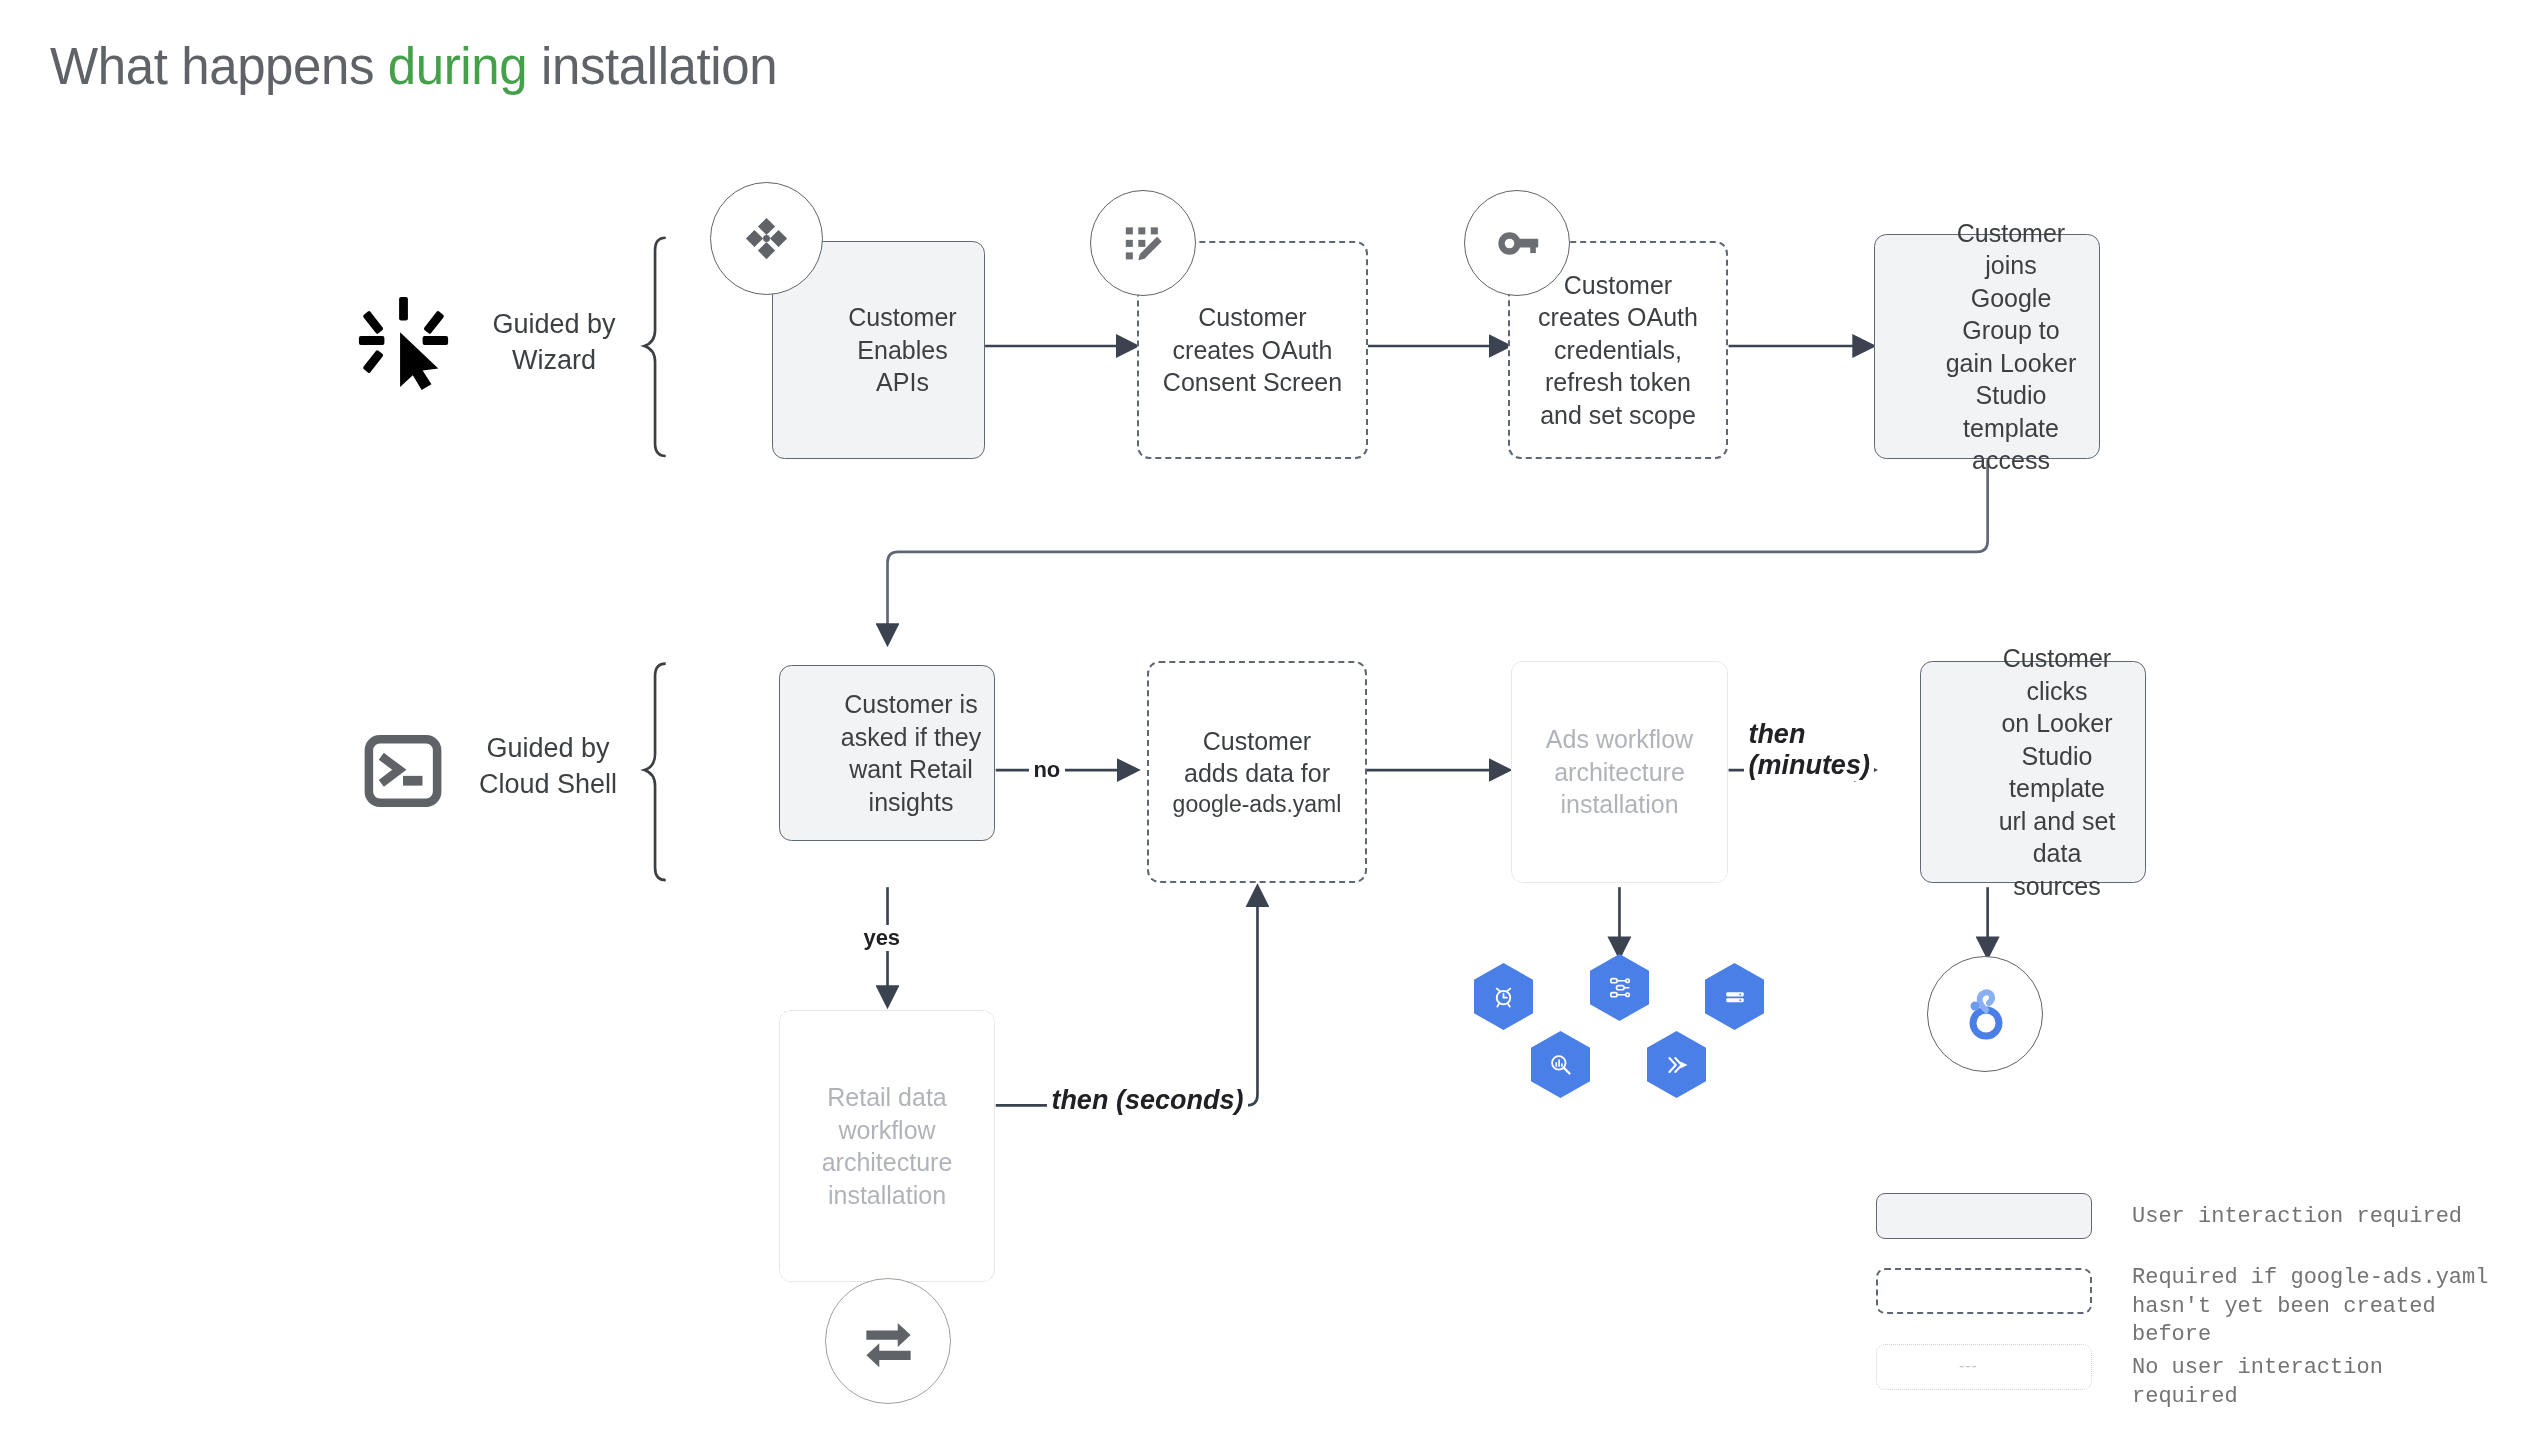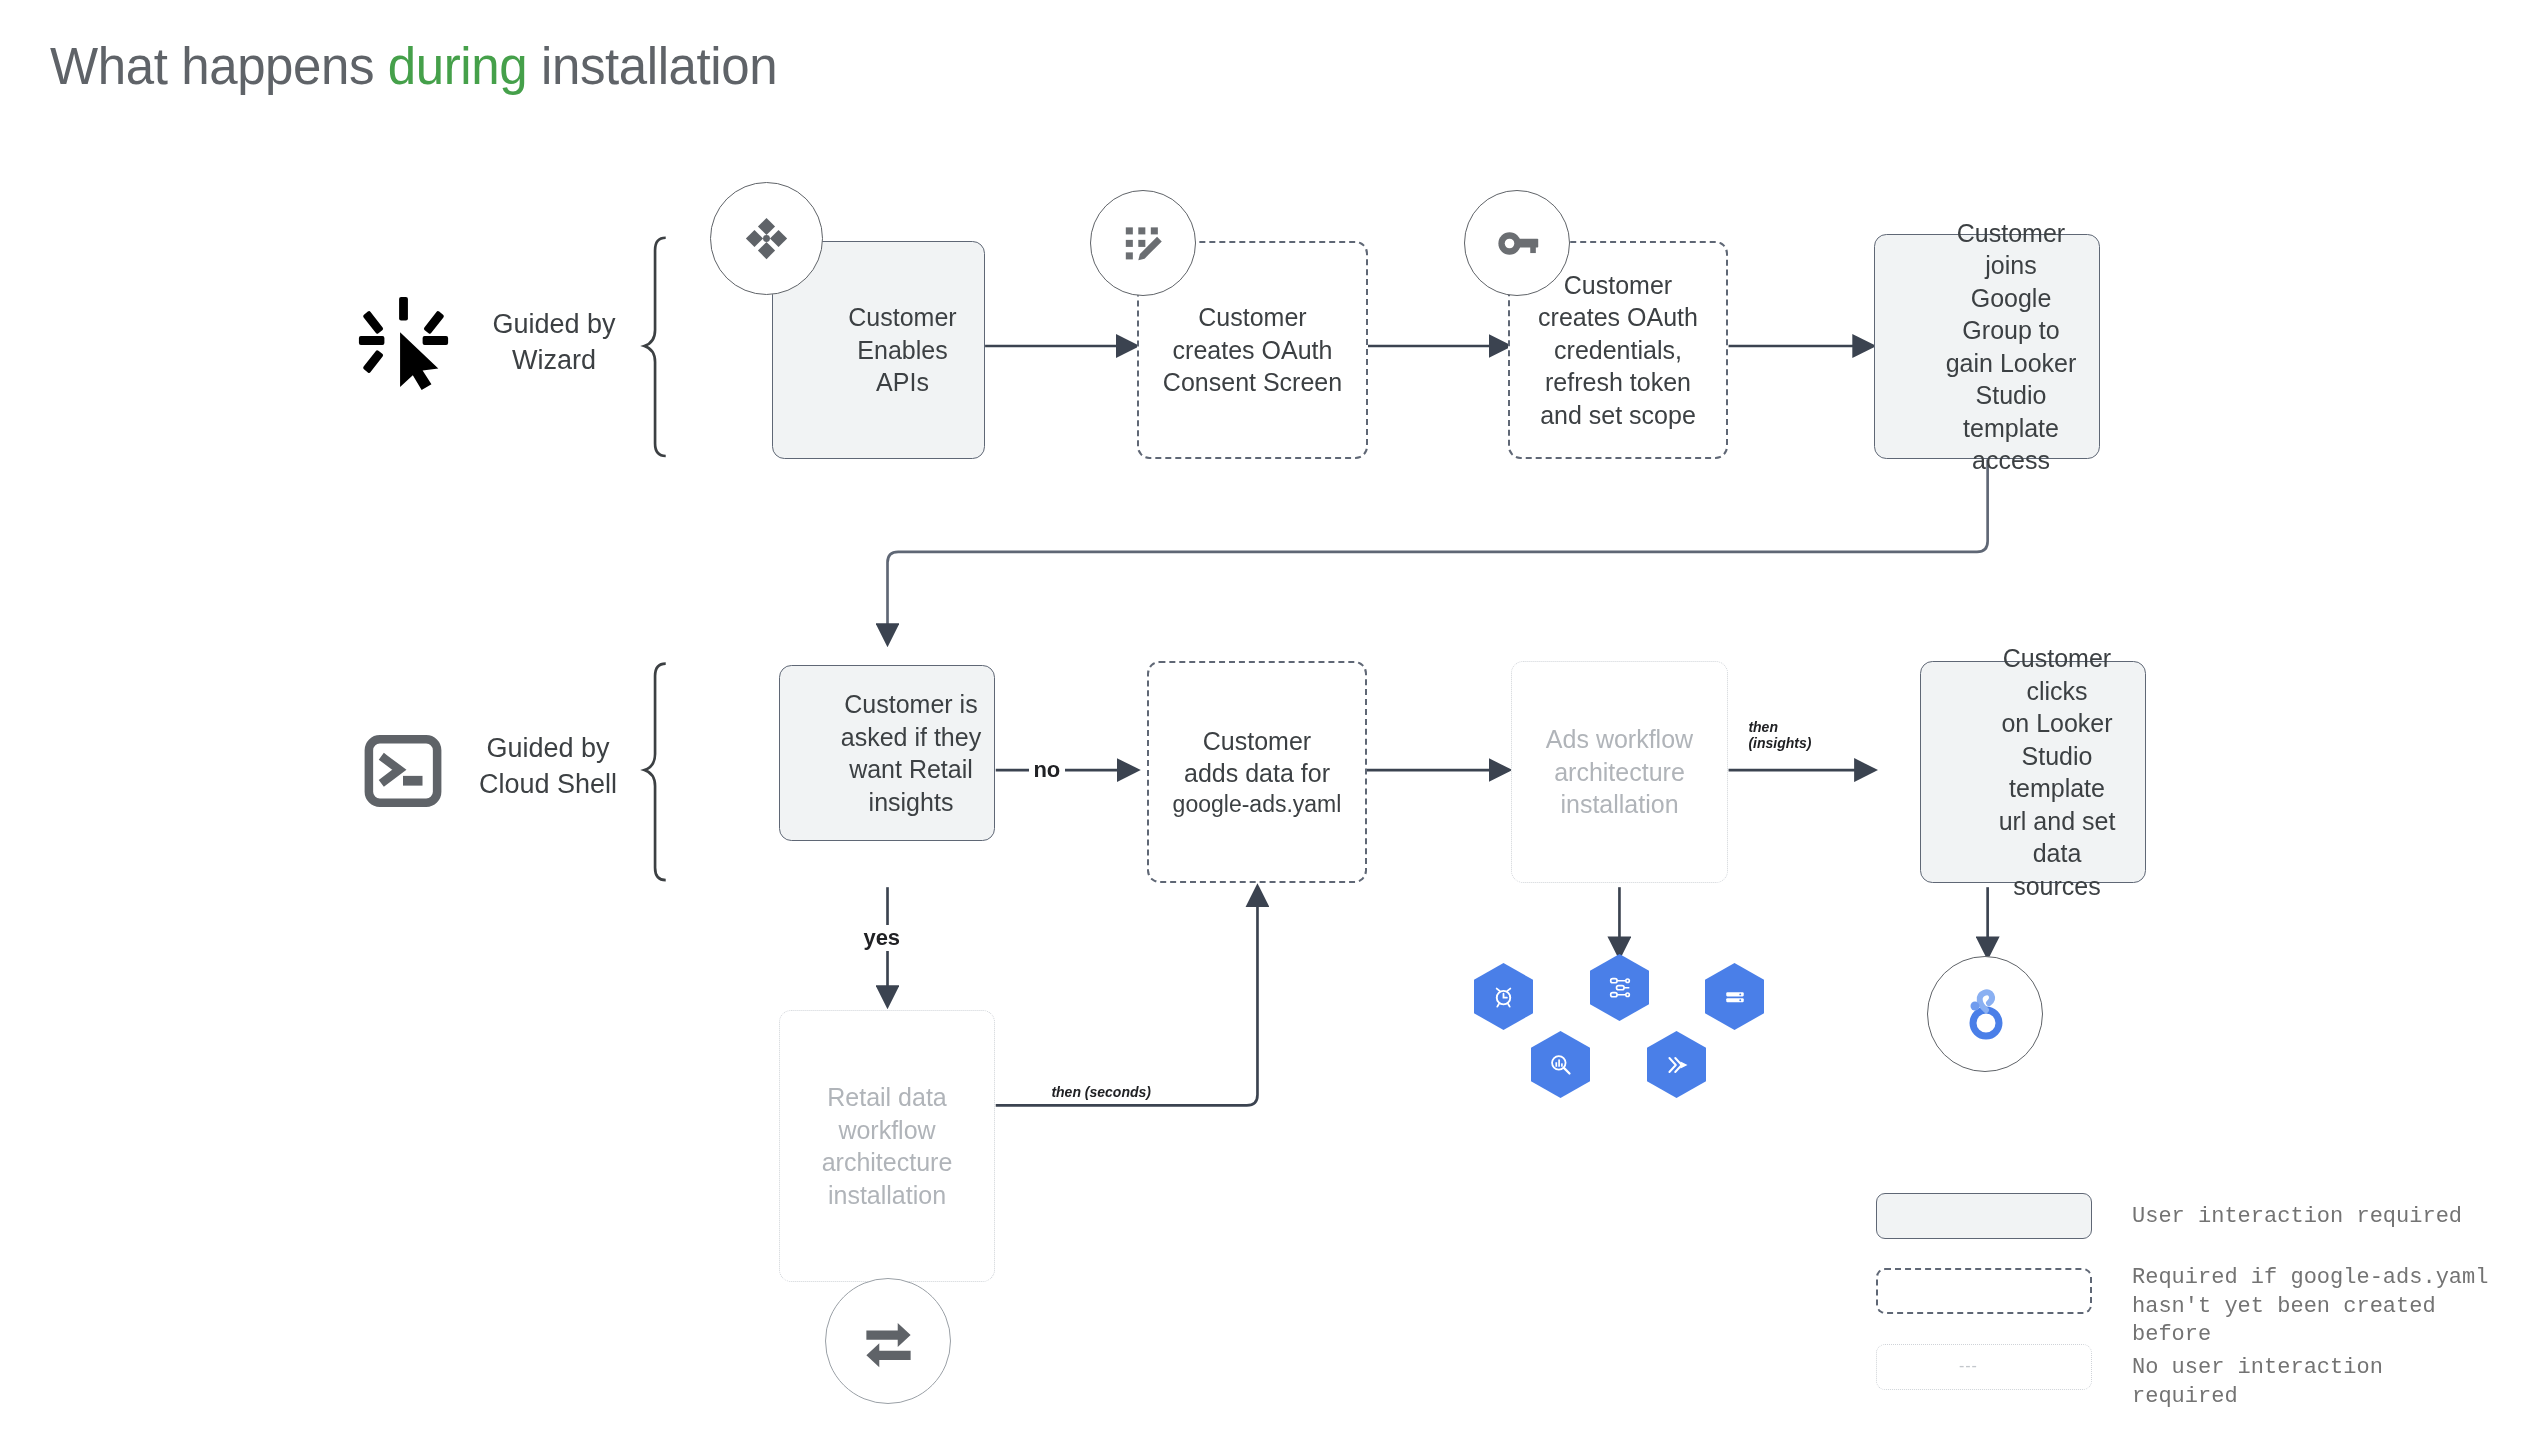--- a/index.html
+++ b/index.html
@@ -54,21 +54,21 @@
   .lane-label{
     position:absolute;font-size:27px;color:#3c4043;
     text-align:center;line-height:1.35;
   }
 
   
   .elabel{
     position:absolute;font-size:22px;font-weight:bold;color:#202124;
     background:#ffffff;padding:0 4.4px;white-space:nowrap;
   }
-  .elabel.ital{font-style:italic;font-weight:bold;font-size:14px;line-height:1.2;}
+  .elabel.ital{font-style:italic;font-weight:bold;font-size:27px;line-height:1.2;}
 
   
   .hex{
     position:absolute;width:59px;height:67px;
     background:#4a7fe8;
     clip-path:polygon(50% 0%,100% 25%,100% 75%,50% 100%,0% 75%,0% 25%);
     display:flex;align-items:center;justify-content:center;
   }
 
   
@@ -247,21 +247,21 @@
 workflow
 architecture
 installation</span>
   </div>
 
   <div class="elabel" style="left:1029px;top:757px;">no</div>
   <div class="elabel" style="left:859px;top:925px;">yes</div>
   <div class="elabel ital" style="left:1047px;top:1084px;">then (seconds)</div>
   <div class="elabel ital" style="left:1744px;top:719px;line-height:1.15;">
     <div>then</div>
-    <div>(insights)</div>
+    <div>(minutes)</div>
   </div>
 
   <div class="circ" style="left:825px;top:1278px;width:124px;height:124px;border:1.8px solid #9aa0a6;">
     <svg viewBox="0 0 64 64" width="59" height="59">
       <g fill="#5f6368">
         <path d="M8 20 h34 v-8 l14 13 -14 13 v-8 H8 Z"></path>
         <path d="M56 42 H22 v-8 L8 47 l14 13 v-8 h34 Z"></path>
       </g>
     </svg>
   </div>

